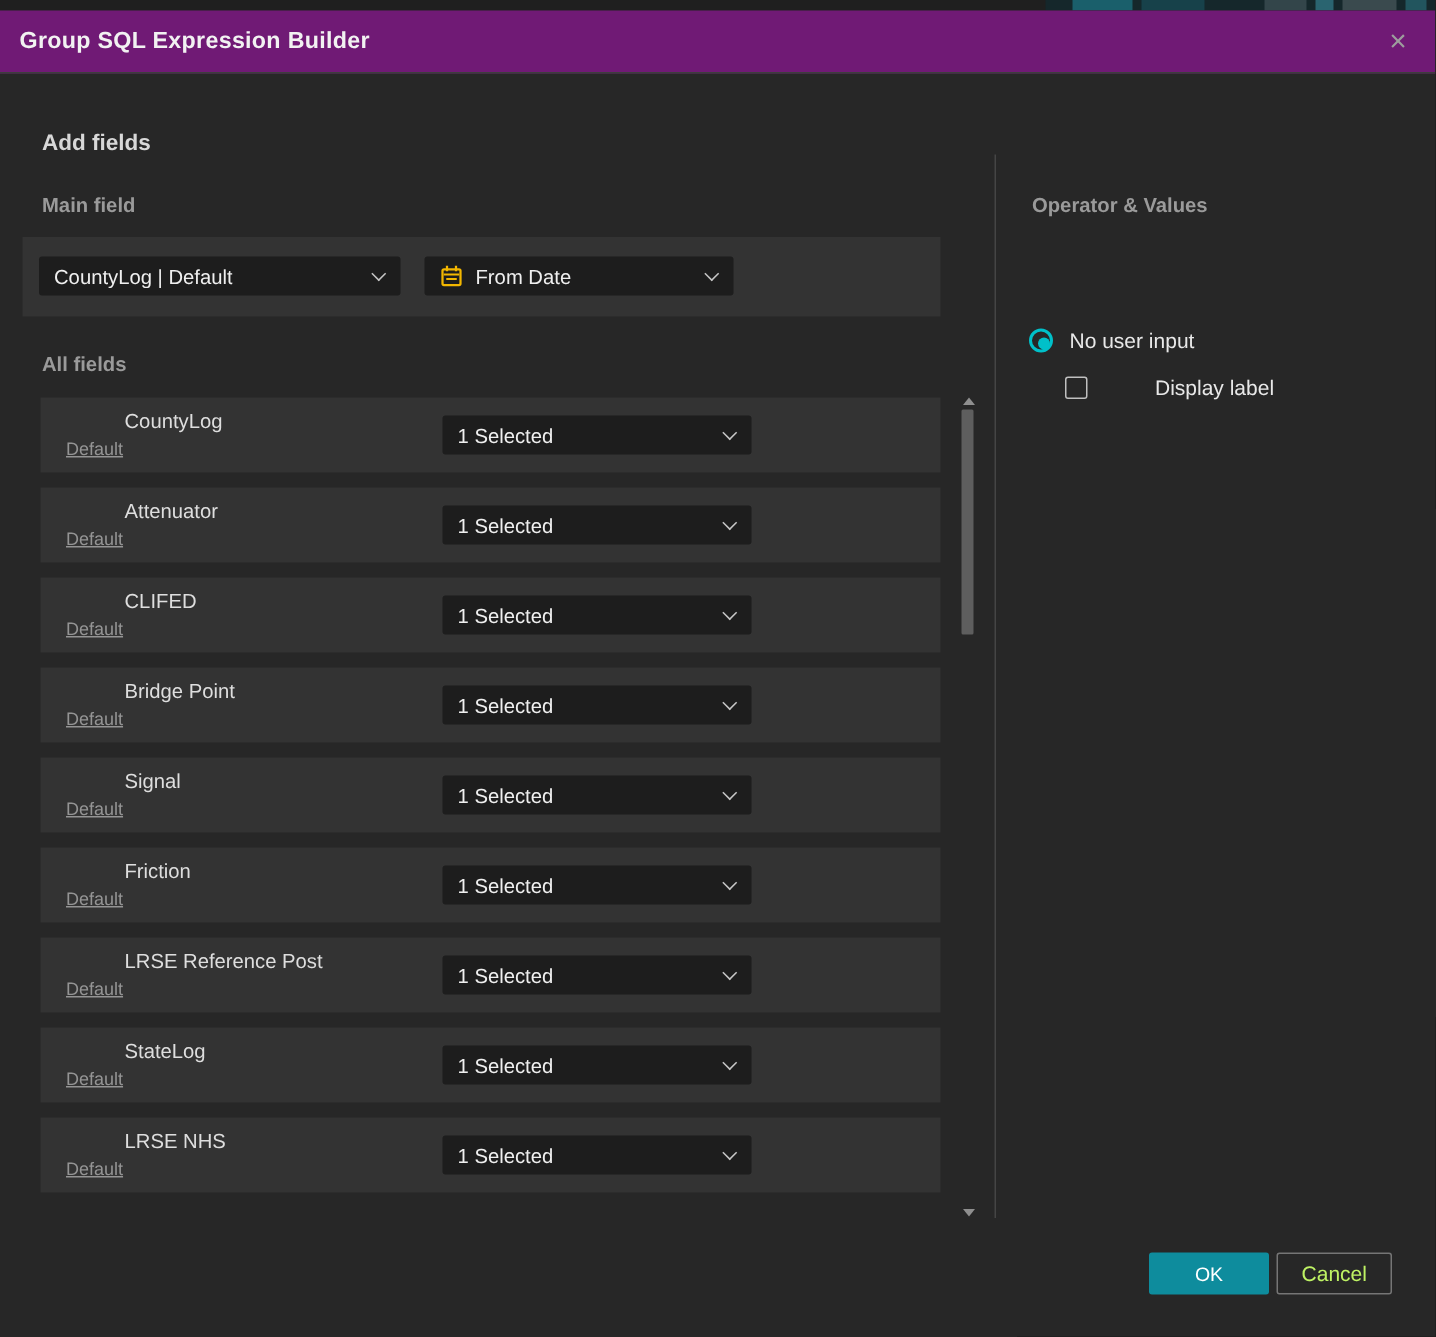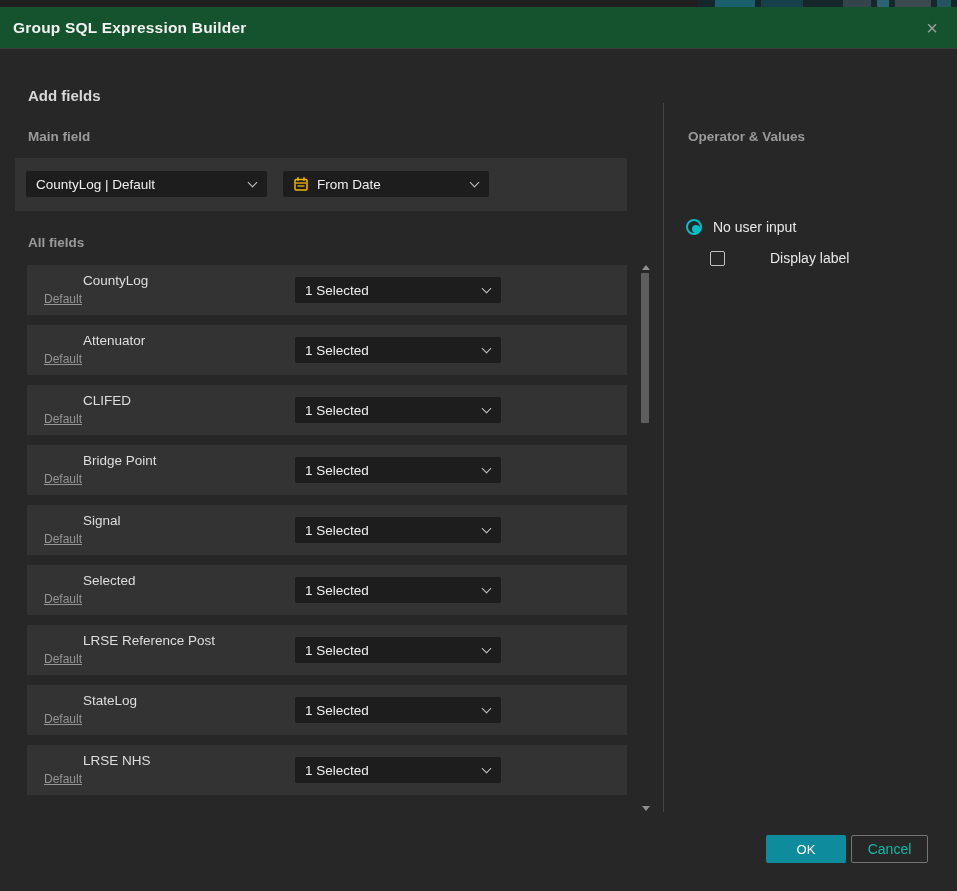--- a/index.html
+++ b/index.html
@@ -6,21 +6,21 @@
   *{box-sizing:border-box;font-family:"Liberation Sans",sans-serif;}
   .screen{position:relative;width:957px;height:891px;background:#1e1e1e;overflow:hidden;}
 
   
   .top-strip{position:absolute;left:0;top:0;width:957px;height:7px;background:#1f1f1f;}
   .strip-right{position:absolute;right:0;top:0;width:260px;height:7px;background:#15272b;}
   .frag{position:absolute;top:0;height:7px;}
 
   
   .modal{position:absolute;left:0;top:7px;width:957px;height:884px;background:#272727;}
-  .titlebar{position:absolute;left:0;top:0;width:957px;height:42px;background:#14532d;border-bottom:1px solid #3d3d3d;}
+  .titlebar{position:absolute;left:0;top:0;width:957px;height:42px;background:#701a75;border-bottom:1px solid #3d3d3d;}
   .title{position:absolute;left:13px;top:0;height:42px;line-height:42px;color:#f2f2f2;font-size:15.5px;font-weight:700;letter-spacing:.2px;}
   .close-btn{position:absolute;right:14px;top:10px;width:22px;height:22px;color:#9d9d9d;font-size:20px;line-height:22px;text-align:center;cursor:pointer;font-weight:300;}
 
   .h-add{position:absolute;left:28px;top:80px;color:#d8d8d8;font-size:15px;font-weight:700;}
   .sec-label{position:absolute;color:#9a9a9a;font-size:13.5px;font-weight:700;}
 
   .main-panel{position:absolute;left:15px;top:151px;width:612px;height:53px;background:#333333;}
 
   .dd{position:absolute;height:26px;background:#1d1d1d;border-radius:2px;display:flex;align-items:center;padding:0 26px 0 10px;cursor:pointer;}
   .dd .val{color:#efefef;font-size:13.5px;white-space:nowrap;overflow:hidden;}
@@ -47,21 +47,21 @@
   .radio-row{position:absolute;left:686px;top:212px;display:flex;align-items:center;cursor:pointer;}
   .radio{width:16px;height:16px;border:2px solid #00c0c9;border-radius:50%;position:relative;background:#272727;flex:0 0 auto;}
   .radio .dot{position:absolute;left:4px;top:4px;width:8px;height:8px;border-radius:50%;background:#00c0c9;}
   .radio-row .lbl{margin-left:11px;color:#e8e8e8;font-size:14px;}
   .check-row{position:absolute;left:710px;top:243px;display:flex;align-items:center;cursor:pointer;gap:34px;}
   .checkbox{width:15px;height:15px;border:1px solid #c0c0c0;border-radius:2px;background:transparent;flex:0 0 auto;}
   .check-row .lbl{margin-left:11px;color:#e8e8e8;font-size:14px;}
 
   
   .btn-ok{position:absolute;left:766px;top:828px;width:80px;height:28px;background:#0e8c9d;border:none;color:#ffffff;font-size:13px;border-radius:2px;cursor:pointer;}
-  .btn-cancel{position:absolute;left:851px;top:828px;width:77px;height:28px;background:transparent;border:1px solid #757575;color:#14b8a6;font-size:14px;border-radius:2px;cursor:pointer;}
+  .btn-cancel{position:absolute;left:851px;top:828px;width:77px;height:28px;background:transparent;border:1px solid #757575;color:#bef264;font-size:14px;border-radius:2px;cursor:pointer;}
 </style>
 </head>
 <body>
 
 <div class="screen">
 
   <div class="top-strip">
     <div class="strip-right">
       <div class="frag" style="left:18px;width:40px;background:#1a5f6b;"></div>
       <div class="frag" style="left:64px;width:42px;background:#17414a;"></div>
@@ -143,21 +143,21 @@
   <div class="frow">
     <div class="fname">Signal</div>
     <div class="fsub">Default</div>
     <div class="dd">
       <span class="val">1 Selected</span>
       <span class="chev"></span>
     </div>
   </div>
 
   <div class="frow">
-    <div class="fname">Selected</div>
+    <div class="fname">Friction</div>
     <div class="fsub">Default</div>
     <div class="dd">
       <span class="val">1 Selected</span>
       <span class="chev"></span>
     </div>
   </div>
 
   <div class="frow">
     <div class="fname">LRSE Reference Post</div>
     <div class="fsub">Default</div>

